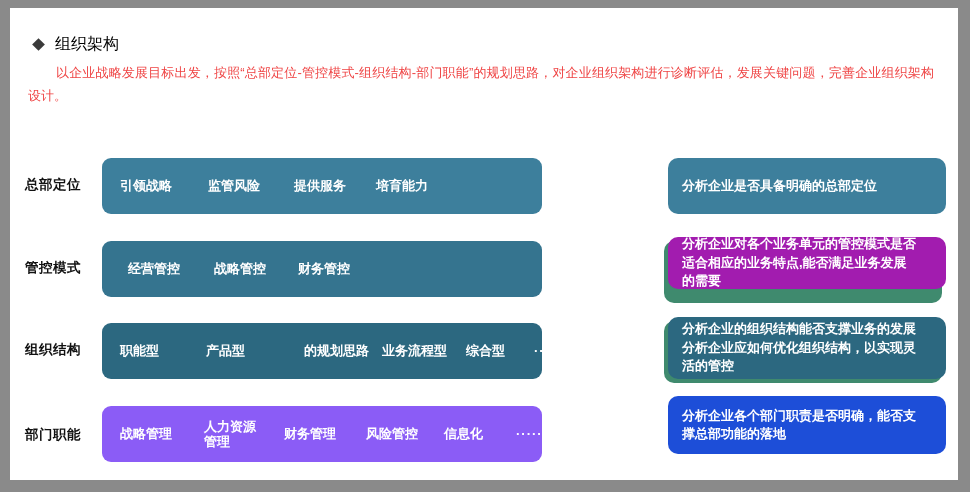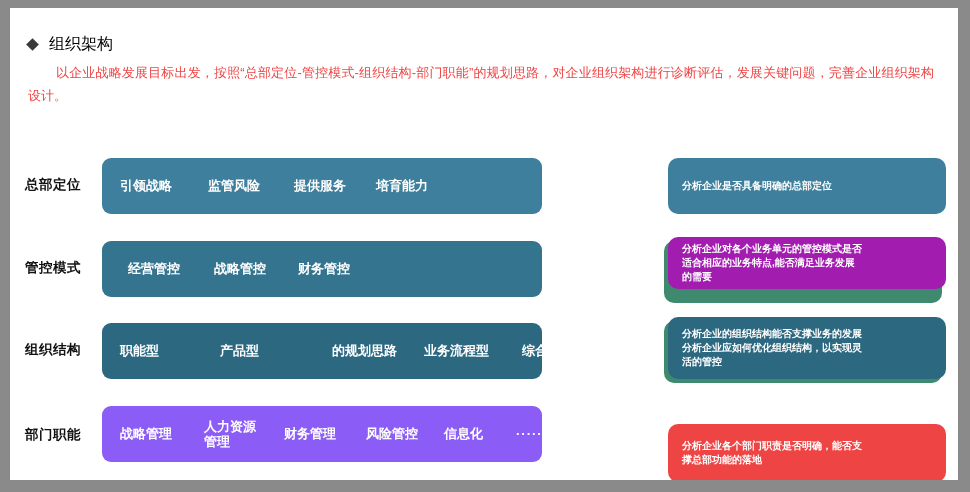--- a/index.html
+++ b/index.html
@@ -26,21 +26,21 @@
   
   .header {
     position: absolute;
     left: 0;
     top: 26px;
     width: 948px;
   }
   .bullet-line {
     display: flex;
     align-items: center;
-    padding-left: 18px;
+    padding-left: 24px;
     gap: 12px;
   }
   .diamond {
     width: 9px;
     height: 9px;
     background: #3a3a3a;
     transform: rotate(45deg);
     flex: none;
   }
   .body-text {
@@ -108,21 +108,21 @@
   }
 
   
   .right-box {
     position: absolute;
     left: 658px;
     width: 278px;
     border-radius: 10px;
     box-sizing: border-box;
     color: #ffffff;
-    font-size: 10px;
+    font-size: 13px;
     font-weight: bold;
     line-height: 1.42;
     display: flex;
     align-items: center;
     padding: 6px 12px 6px 14px;
   }
   .right-box .rb-text { white-space: pre-line; }
   .accent-edge {
     position: absolute;
     border-radius: 10px;
@@ -154,21 +154,21 @@
     </div>
 
     <div class="row-label" style="left:0px; top:251px;">管控模式</div>
     <div class="left-bar" style="top:233px; height:56px; background:#35748f;">
       <span class="chip" style="width:86px;margin-left:8px;">经营管控</span>
       <span class="chip" style="width:84px;">战略管控</span>
       <span class="chip" style="width:82px;">财务管控</span>
     </div>
 
     <div class="row-label" style="left:0px; top:333px;">组织结构</div>
-    <div class="left-bar" style="top:315px; height:56px; background:#2c6880;gap:14px;">
+    <div class="left-bar" style="top:315px; height:56px; background:#2c6880;">
       <span class="chip" style="width:86px;">职能型</span>
       <span class="chip" style="width:98px;">产品型</span>
       <span class="chip" style="width:78px;">的规划思路</span>
       <span class="chip" style="width:84px;">业务流程型</span>
       <span class="chip" style="width:68px;">综合型</span>
       <span class="chip dots" style="width:40px;">·····</span>
     </div>
 
     <div class="row-label" style="left:0px; top:418px;">部门职能</div>
     <div class="left-bar" style="top:398px; height:56px; background:#8b5cf6;">
@@ -197,20 +197,20 @@
 的需要</span>
     </div>
 
     <div class="accent-edge" style="top:313px; height:62px; background:#3f8a6e;"></div>
     <div class="right-box" style="top:309px; height:62px; background:#2c6880;">
       <span class="rb-text">分析企业的组织结构能否支撑业务的发展
 分析企业应如何优化组织结构，以实现灵
 活的管控</span>
     </div>
 
-    <div class="right-box" style="top:416px; height:58px; background:#ef4444;">
+    <div class="right-box" style="top:388px; height:58px; background:#1d4ed8;">
       <span class="rb-text">分析企业各个部门职责是否明确，能否支
 撑总部功能的落地</span>
     </div>
 
   </div>
 
 </div>
 
 </body></html>

